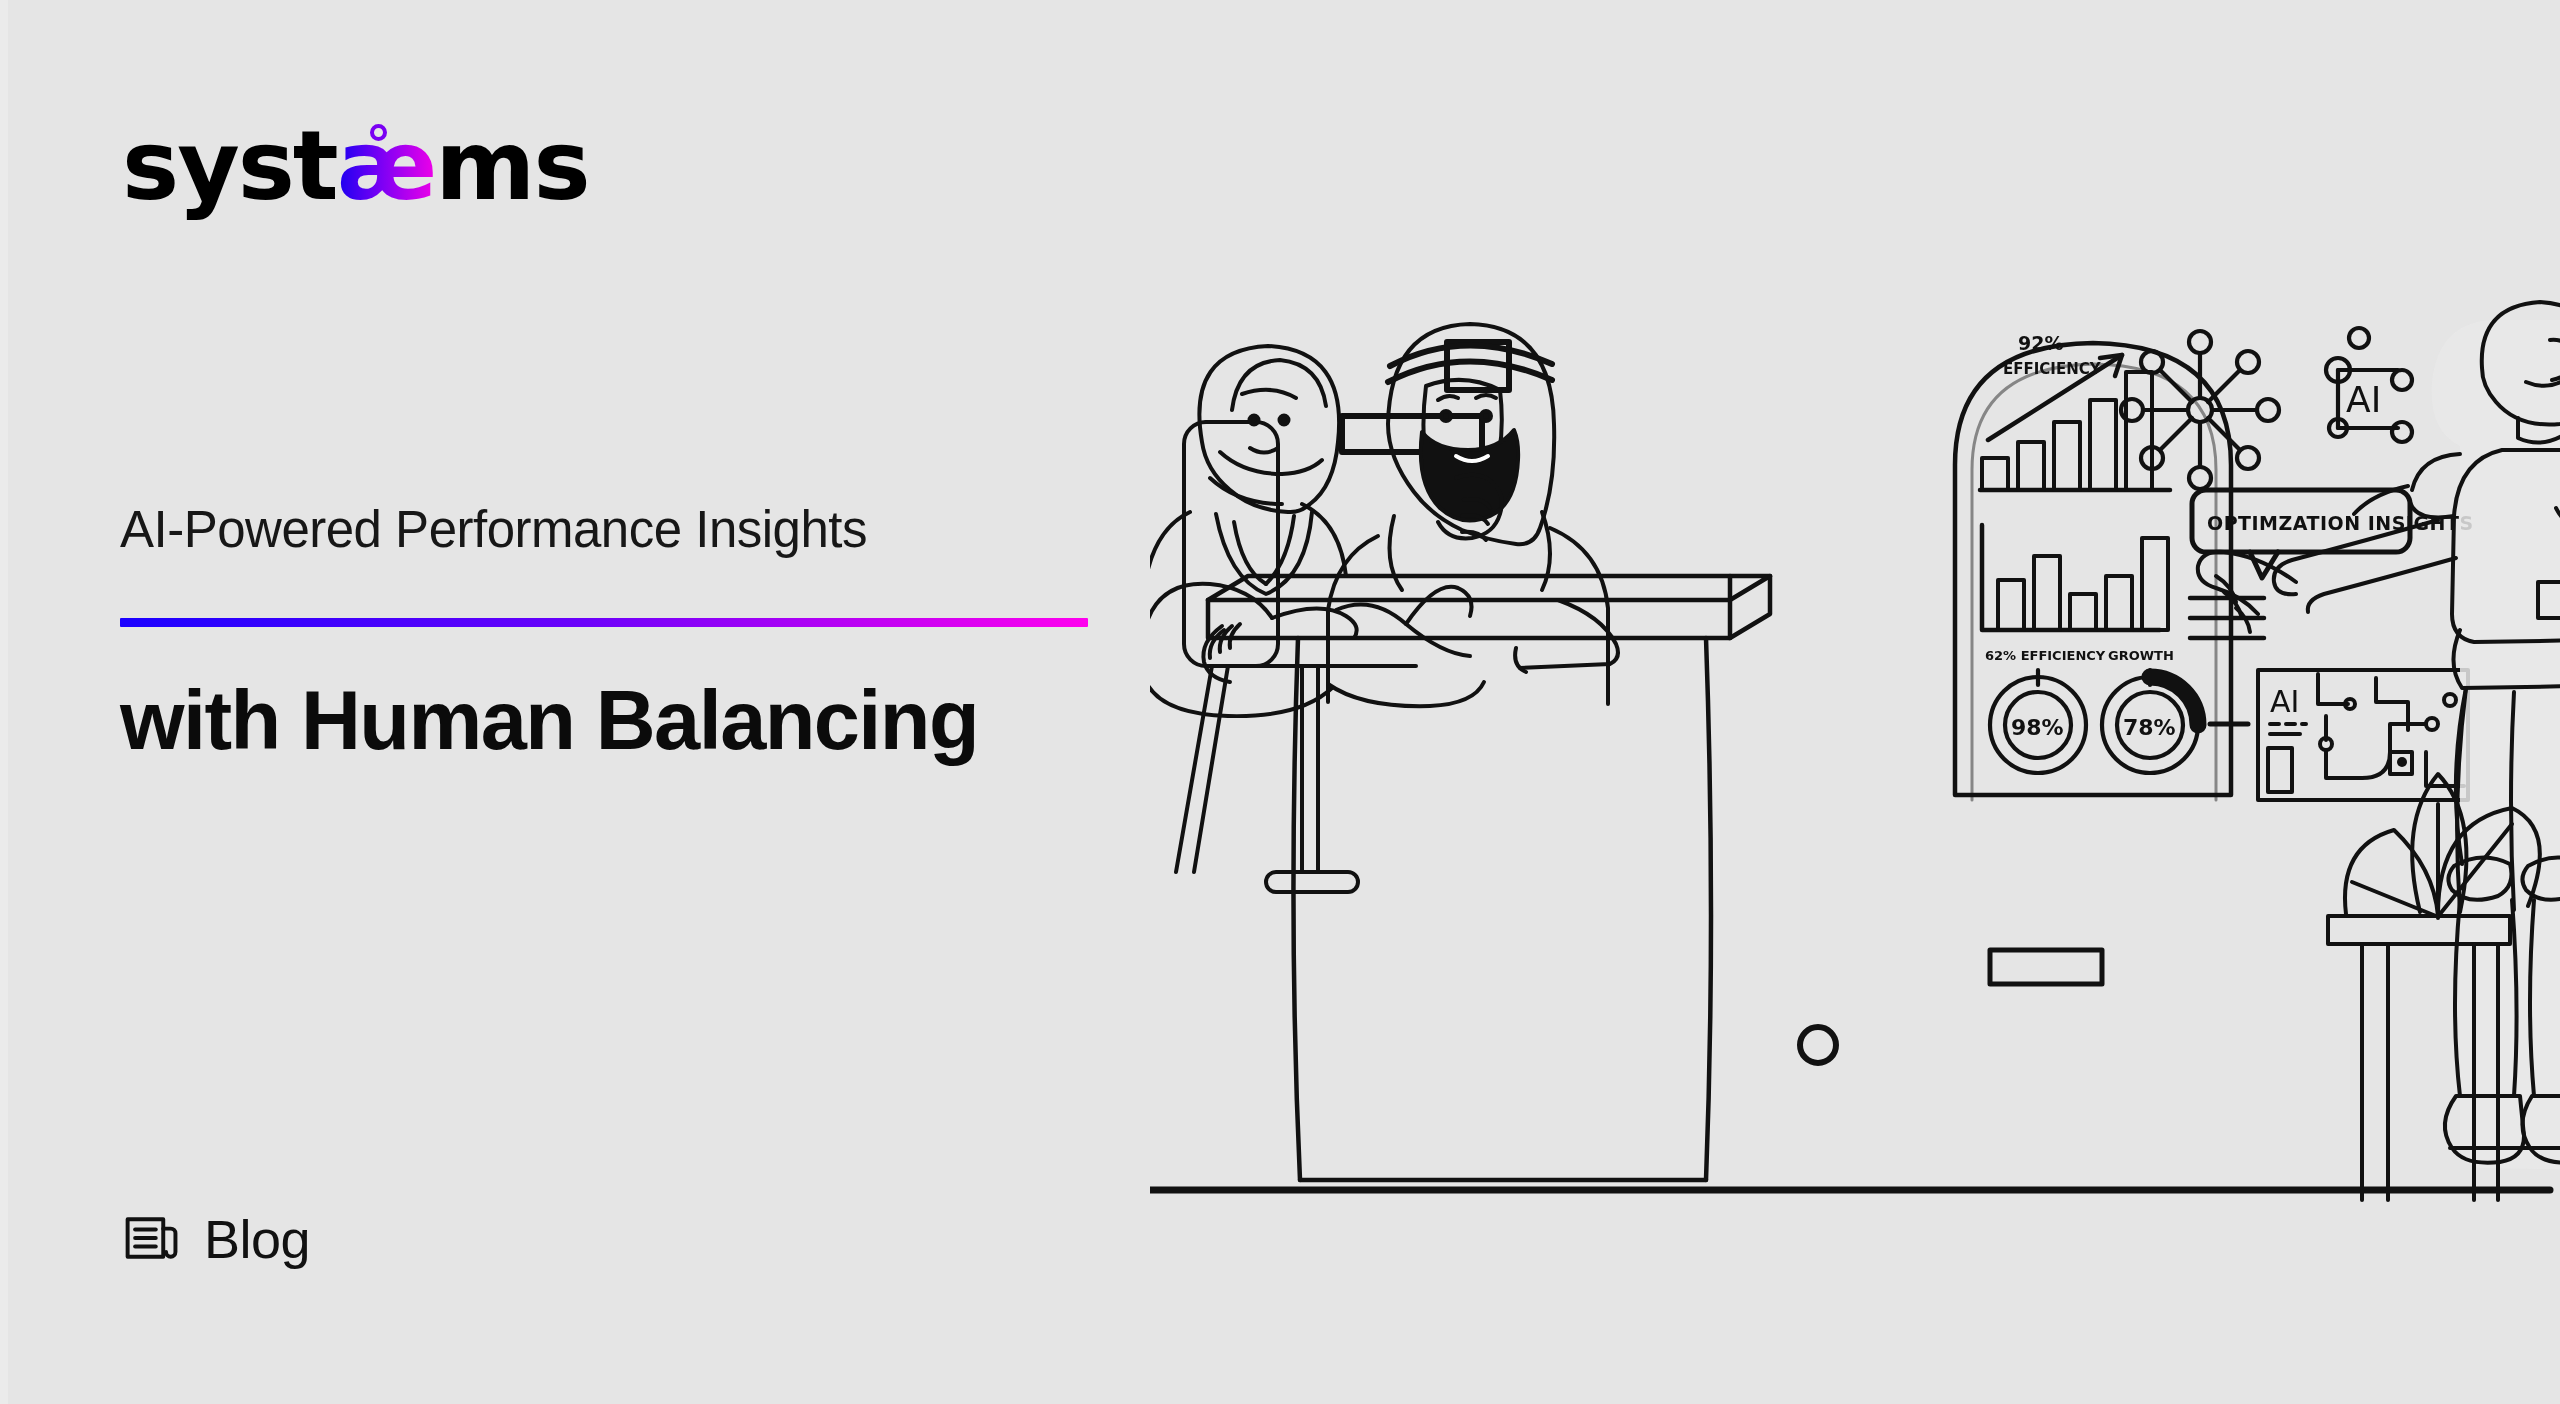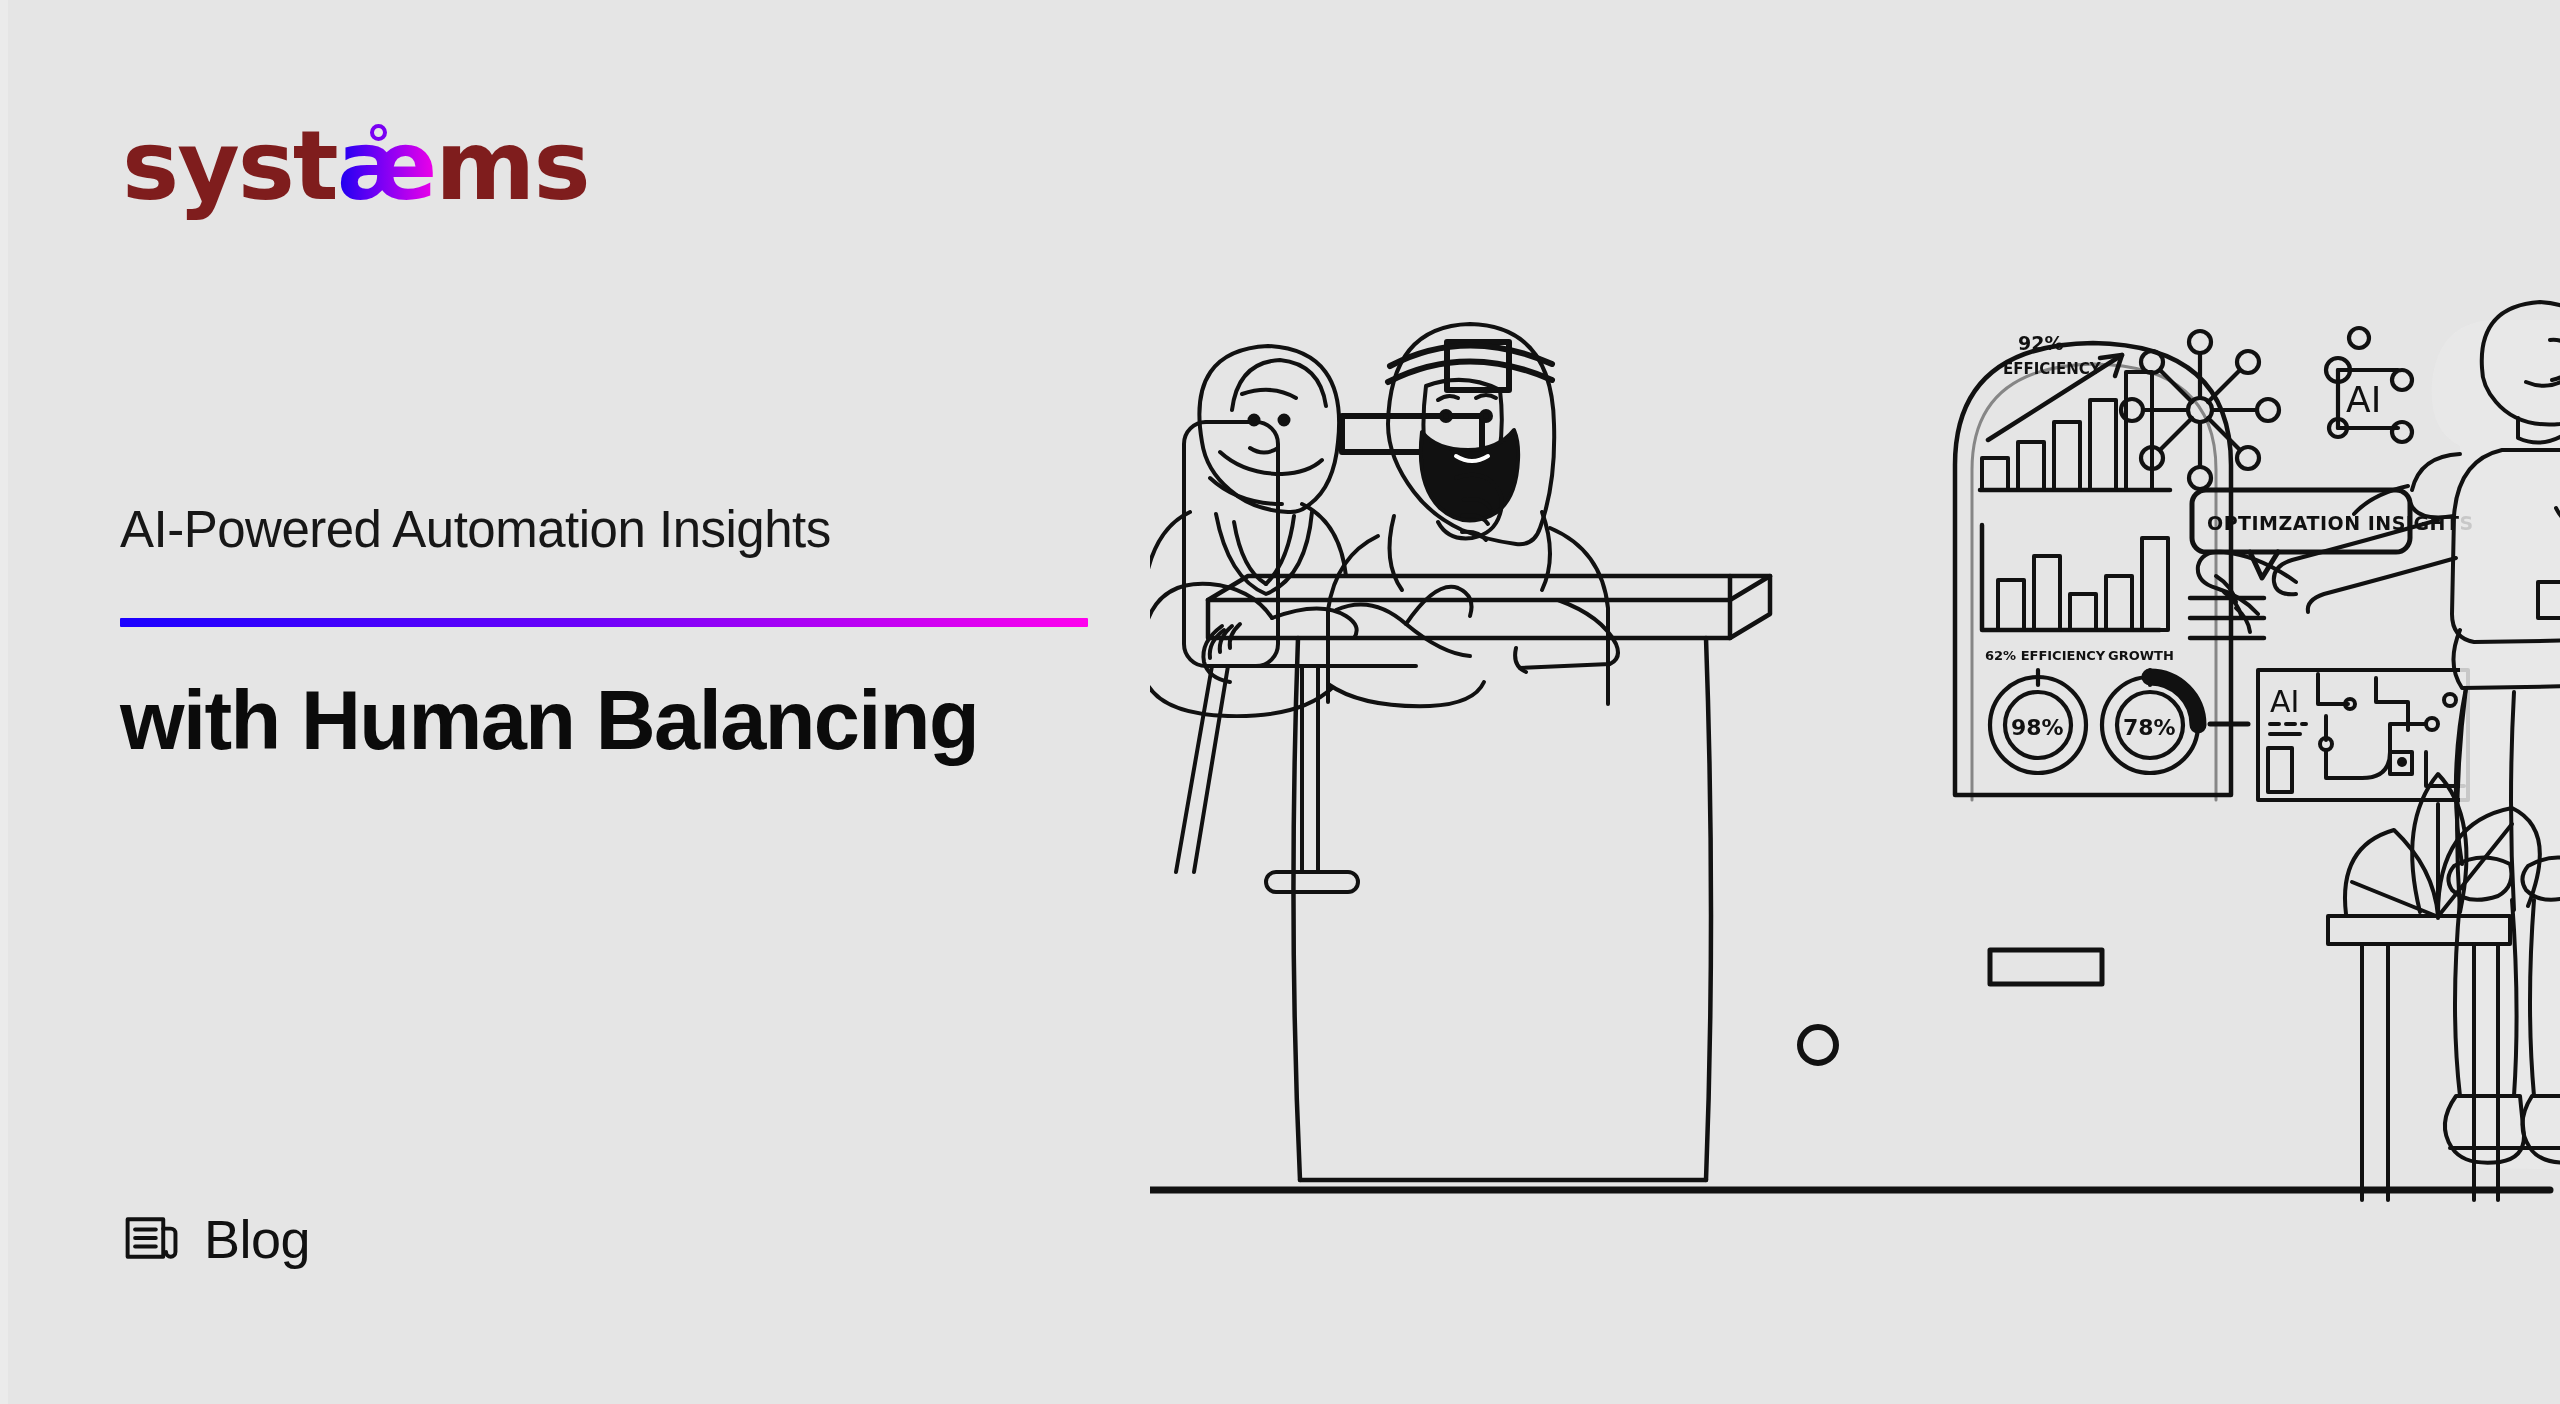--- a/index.html
+++ b/index.html
@@ -15,21 +15,21 @@
     background:#ebebeb;
   }
 
   
   .logo{
     position:absolute; left:122px; top:118px;
     font-size:96px; font-weight:700; letter-spacing:-2px;
     line-height:1; color:#0b0b0b; white-space:nowrap;
     font-family:"DejaVu Sans", sans-serif;
   }
-  .logo .plain{ color:#7f1d1d; }
+  .logo .plain{ color:#000000; }
   .logo .lig{
     background:linear-gradient(90deg,#1a00f0 0%,#7b00f5 45%,#ef00e8 100%);
     -webkit-background-clip:text; background-clip:text;
     -webkit-text-fill-color:transparent; color:transparent;
     position:relative;
   }
   .logo .dot{
     position:absolute; left:248px; top:6px;
     width:17px; height:17px; border-radius:50%;
     border:4px solid #7a00f3; background:transparent;
@@ -73,21 +73,21 @@
 </head>
 <body>
 
 <div class="edge-strip"></div>
 
 <div class="logo">
   <span class="plain">syst</span><span class="lig">æ</span><span class="plain">ms</span>
   <span class="dot"></span>
 </div>
 
-<div class="eyebrow">AI-Powered Automation Insights</div>
+<div class="eyebrow">AI-Powered Performance Insights</div>
 <div class="rule"></div>
 
 <h1 class="headline">
   <span class="ln">with Human Balancing</span>
 </h1>
 
 <div class="blog">
   <span class="ic">
     <svg viewBox="0 0 64 64" fill="none" stroke="#111" stroke-width="4.2" stroke-linecap="round" stroke-linejoin="round">
       <path d="M6 12 h38 v40 h-38 z"></path>

